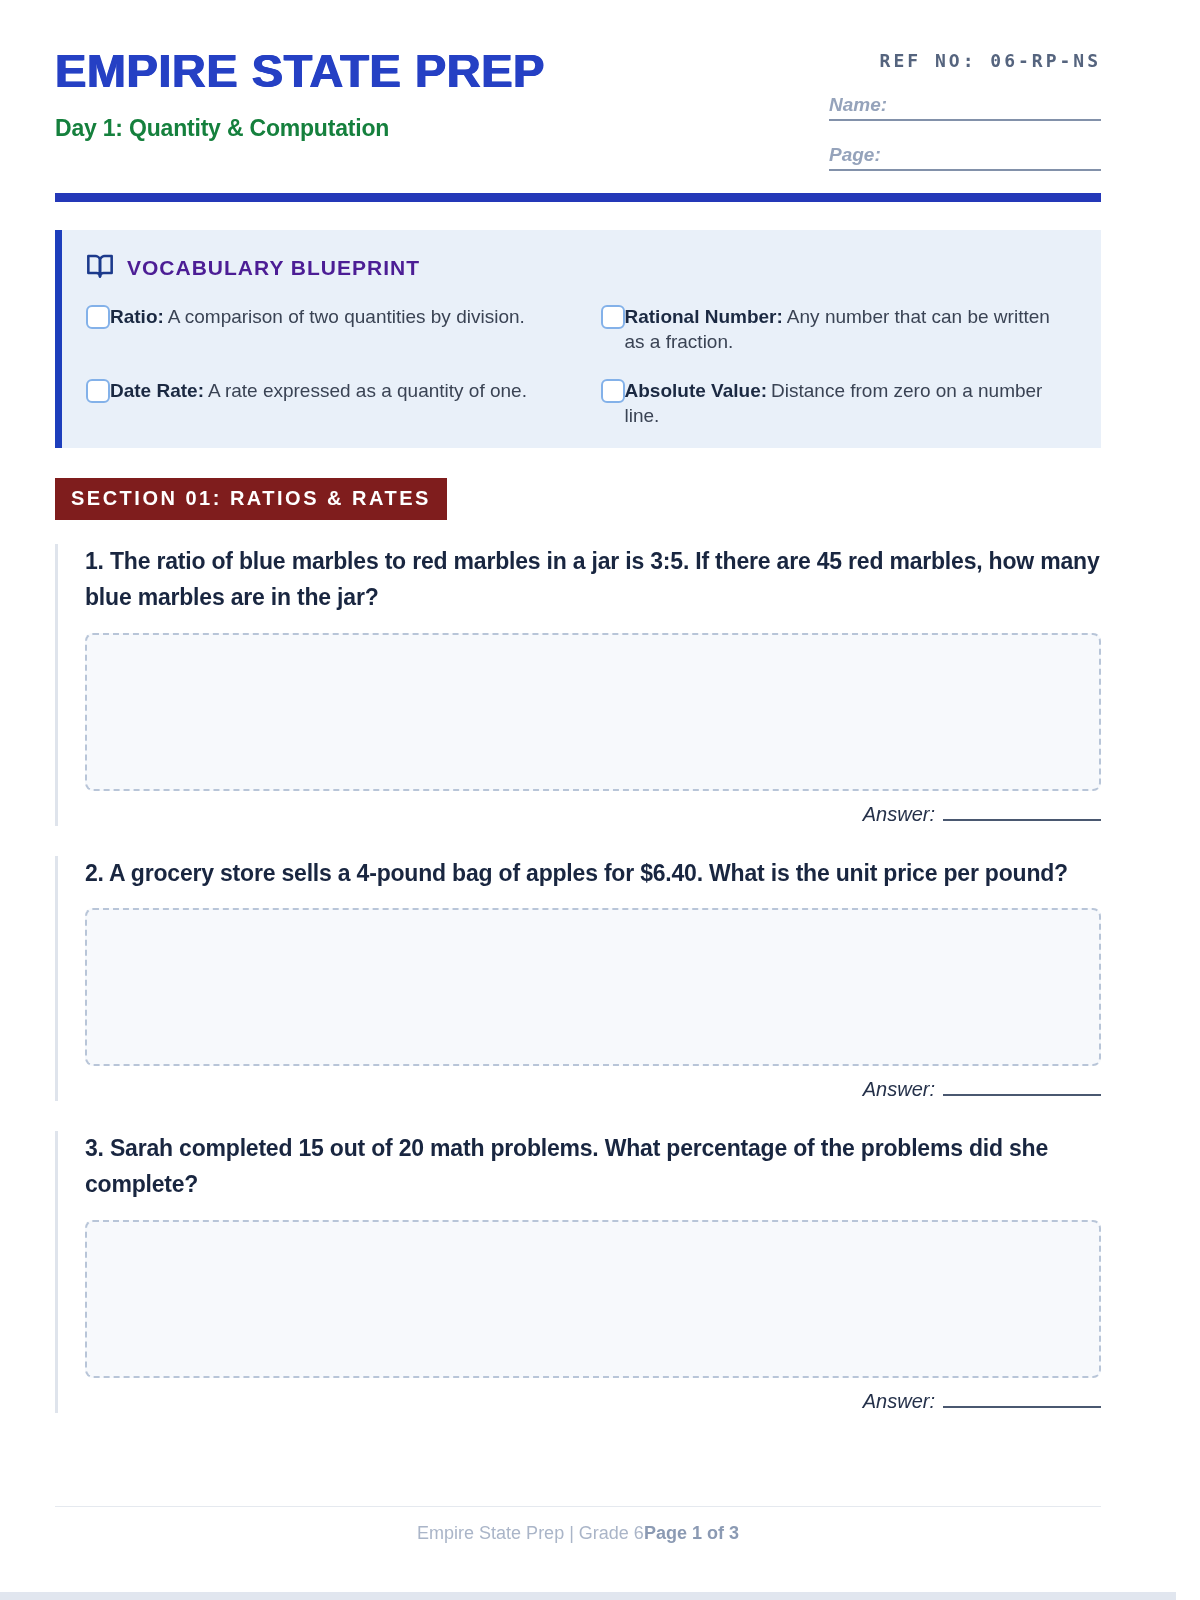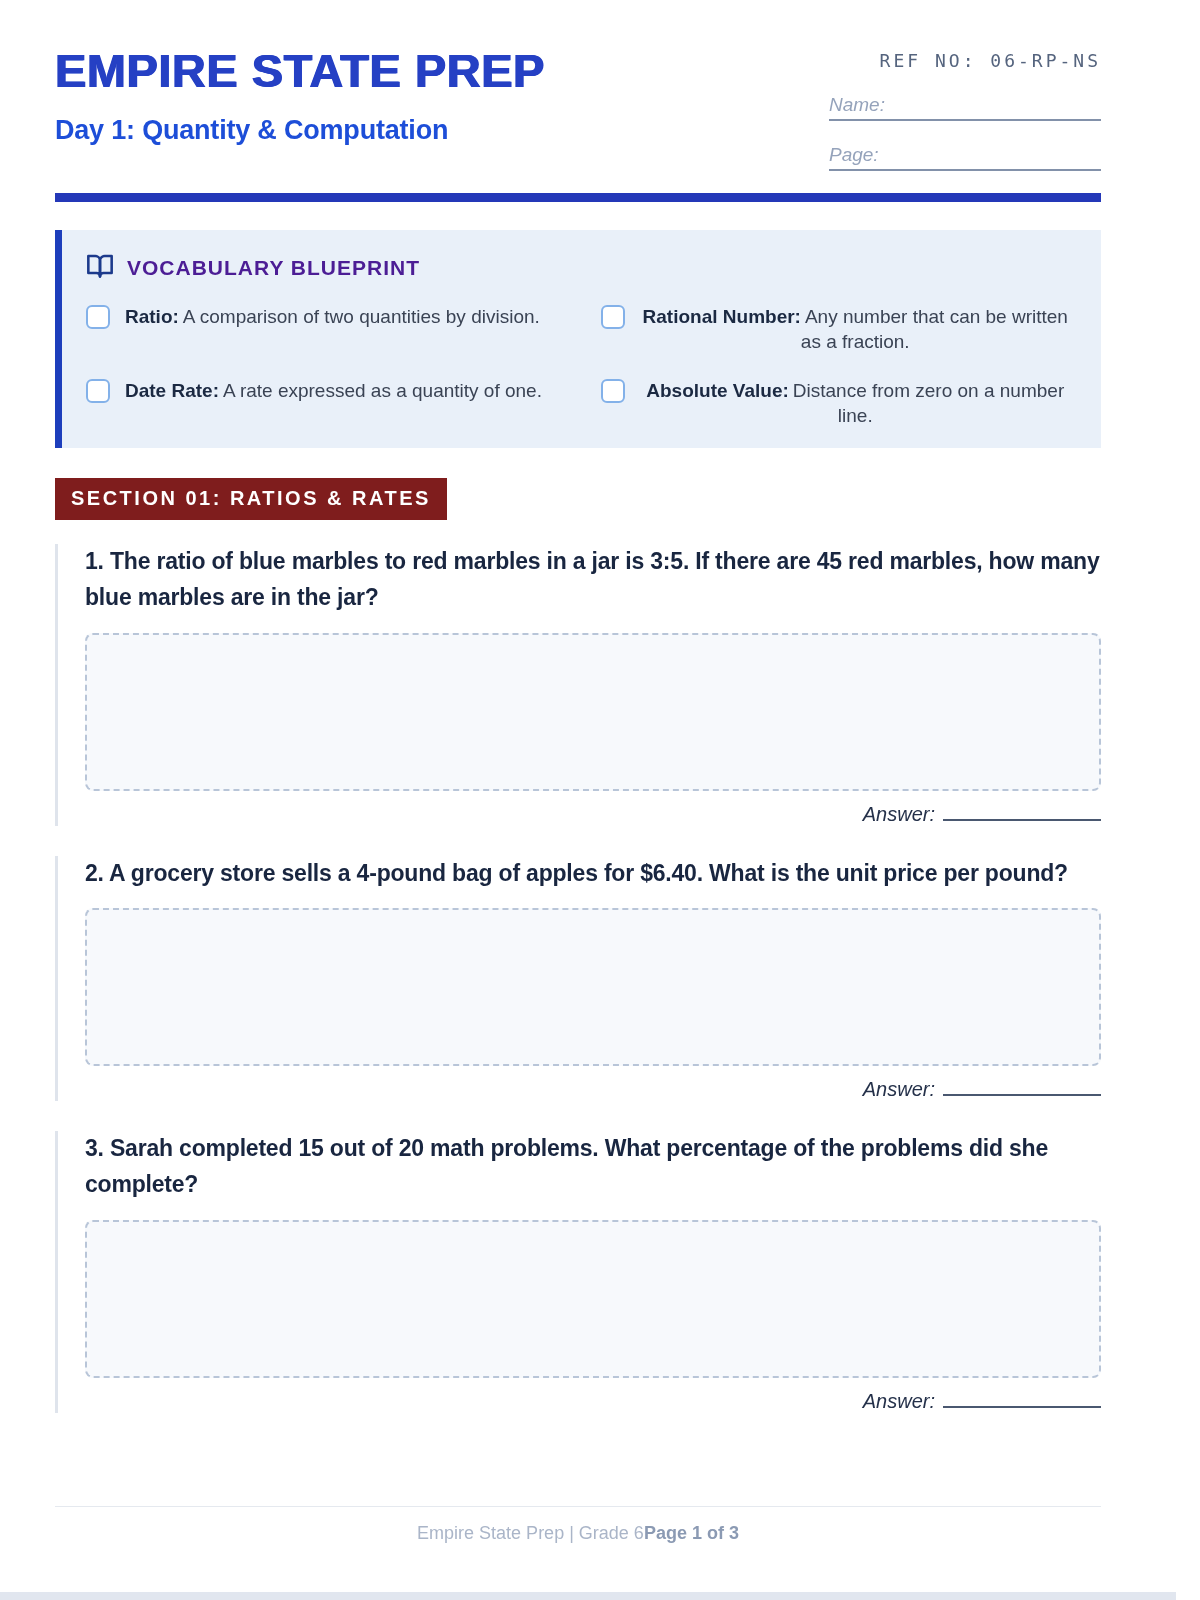--- a/index.html
+++ b/index.html
@@ -21,26 +21,26 @@
     margin: 0;
     font-size: 47px;
     line-height: 1.05;
     font-weight: bold;
     letter-spacing: 0.5px;
     color: #2540c4;
     text-shadow: 0.7px 0 currentColor, -0.7px 0 currentColor;
   }
   .subtitle {
     margin-top: 20px;
-    font-size: 27px;
-    font-weight: bold;
-    color: #1d4ed8;
+    font-size: 23px;
+    font-weight: bold;
+    color: #15803d;
     letter-spacing: -0.2px;
   }
-  .header-right { width: 272px; flex-shrink: 0; padding-top: 4px; }
+  .header-right { width: 272px; flex-shrink: 0; padding-top: 4px; font-weight: bold; }
   .ref-no {
     font-family: "DejaVu Sans Mono", "Liberation Mono", monospace;
     font-size: 18px;
     letter-spacing: 3px;
     color: #55647e;
     text-align: right;
     white-space: nowrap;
   }
   .field-line {
     margin-top: 23px;
@@ -68,21 +68,21 @@
     letter-spacing: 1px;
     color: #4c1d95;
   }
   .vocab-grid {
     margin-top: 20px;
     display: grid;
     grid-template-columns: 1fr 1fr;
     column-gap: 44px;
     row-gap: 24px;
   }
-  .vocab-item { display: flex; gap: 15px; align-items: flex-start; text-align: center; }
+  .vocab-item { display: flex; align-items: flex-start; }
   .checkbox {
     width: 24px; height: 24px;
     flex-shrink: 0;
     background: #ffffff;
     border: 2.5px solid #83b1e9;
     border-radius: 6px;
     margin-top: 1px;
     box-sizing: border-box;
   }
   .vocab-text { font-size: 19px; line-height: 1.32; color: #3a4354; }

